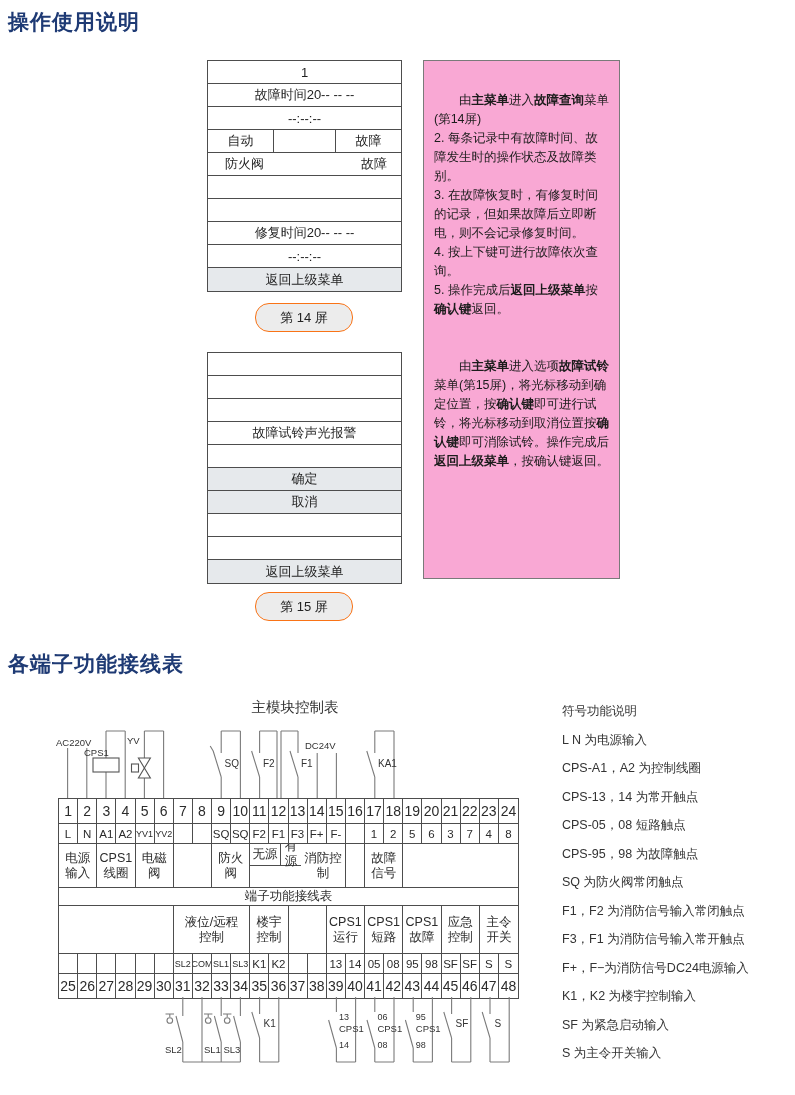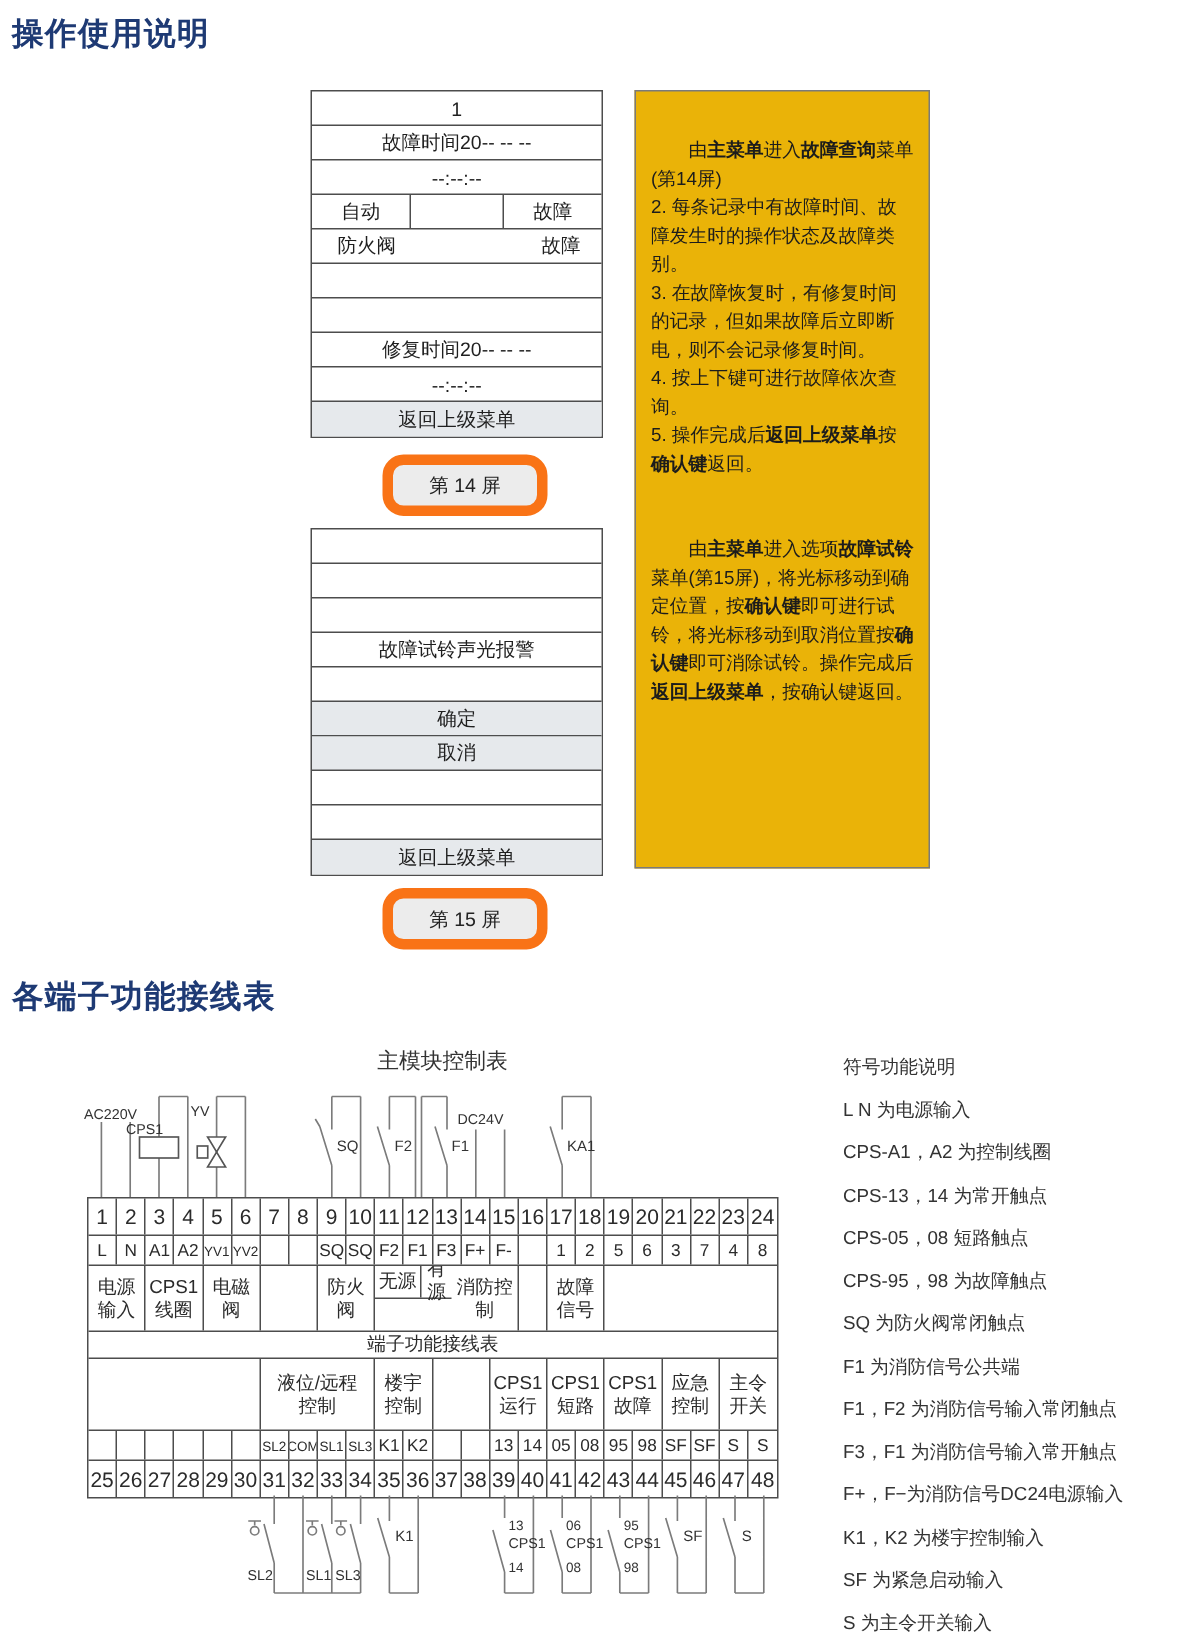--- a/index.html
+++ b/index.html
@@ -11,24 +11,24 @@
   .s-row{height:23px;border-bottom:1px solid #4d4d4d;box-sizing:border-box;font-size:13px;
          display:flex;align-items:center;justify-content:center;color:#1f1f1f;}
   .s-row:last-child{border-bottom:none;}
   .s-row.shaded{background:#e6e9ec;}
   .s-row.spread{justify-content:space-between;padding:0 14px 0 17px;}
   .s-row.cols3{justify-content:flex-end;padding:0;}
   .c3{height:100%;display:flex;align-items:center;justify-content:center;box-sizing:border-box;}
   .c3.a{width:66px;border-right:1px solid #4d4d4d;}
   .c3.b{width:62px;border-right:1px solid #4d4d4d;}
   .c3.c{flex:1;}
-  .pill{position:absolute;left:255px;width:96px;height:27px;border:7px solid #f97316;border-radius:14px;
+  .pill{position:absolute;left:255px;width:96px;height:27px;border:1px solid #f97316;border-radius:14px;
         background:#ececec;display:flex;align-items:center;justify-content:center;font-size:13px;color:#222;}
   
-  .info-box{position:absolute;left:423px;top:60px;width:197px;height:519px;background:#eab308;
+  .info-box{position:absolute;left:423px;top:60px;width:197px;height:519px;background:#f9a8d4;
             border:1px solid #7a7a7a;box-sizing:border-box;padding:30px 10px 8px 10px;
             font-size:12.5px;line-height:19px;color:#1c1c1c;}
   .info-box p{margin:0;}
   .info-box p.indent{text-indent:2em;}
   .info-box p.gap{margin-top:38px;}
   .info-box b{font-weight:bold;}
   
   .diag-title{position:absolute;left:200px;top:698px;width:190px;text-align:center;font-size:14.5px;color:#333;}
   .legend{position:absolute;left:562px;top:703px;width:232px;color:#333;}
   .legend-line{font-size:12.5px;margin-bottom:11.5px;white-space:nowrap;}
@@ -110,21 +110,20 @@
   <div class="diag-title">主模块控制表</div>
 
   <div class="legend" id="legend">
       <div class="legend-line">符号功能说明</div>
       <div class="legend-line">L  N  为电源输入</div>
       <div class="legend-line">CPS-A1，A2 为控制线圈</div>
       <div class="legend-line">CPS-13，14  为常开触点</div>
       <div class="legend-line">CPS-05，08  短路触点</div>
       <div class="legend-line">CPS-95，98  为故障触点</div>
       <div class="legend-line">SQ 为防火阀常闭触点</div>
-      <div class="legend-line">F1 为消防信号公共端</div>
       <div class="legend-line">F1，F2 为消防信号输入常闭触点</div>
       <div class="legend-line">F3，F1 为消防信号输入常开触点</div>
       <div class="legend-line">F+，F−为消防信号DC24电源输入</div>
       <div class="legend-line">K1，K2 为楼宇控制输入</div>
       <div class="legend-line">SF 为紧急启动输入</div>
       <div class="legend-line">S 为主令开关输入</div>
     </div>
 
   <svg style="top:713px;" width="540" height="86" viewBox="0 0 540 86">
     <g stroke="#7b7b7b" stroke-width="1.1" fill="none">

